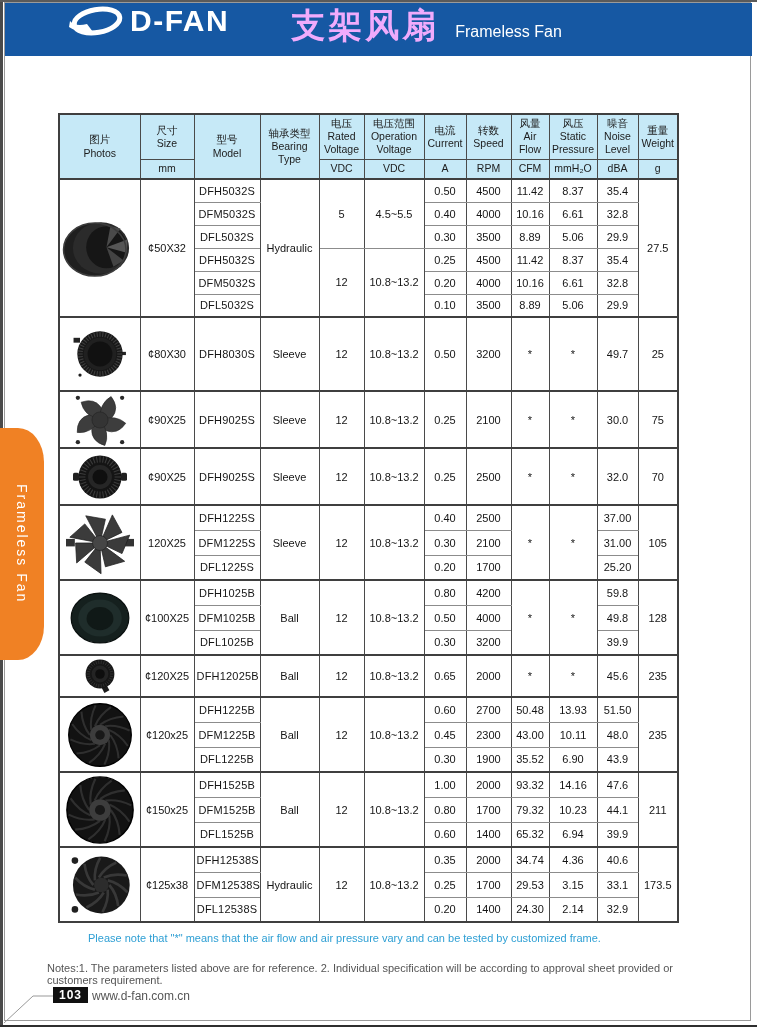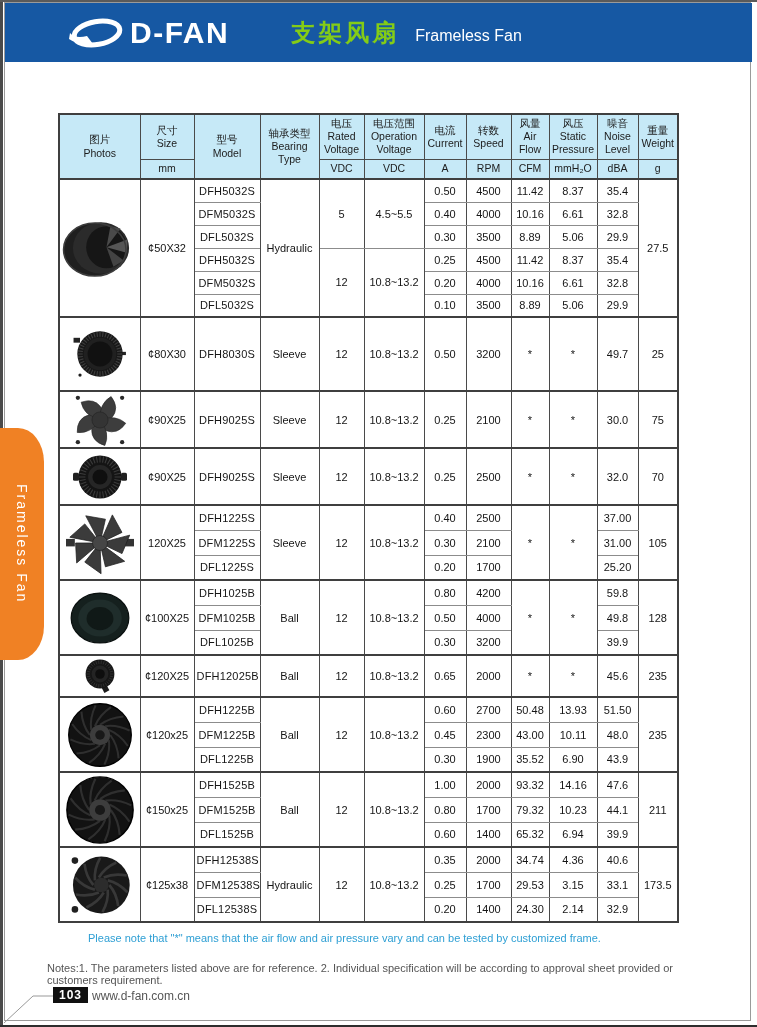--- a/index.html
+++ b/index.html
@@ -3,26 +3,26 @@
 <meta charset="utf-8">
 <style>
   html,body{margin:0;padding:0;background:#e8e8e8;}
   .page{position:relative;width:757px;height:1027px;background:#fff;overflow:hidden;
         font-family:"Liberation Sans",sans-serif;}
   .scan-left{position:absolute;left:0;top:0;width:3px;height:100%;background:#4a4a4a;}
   .scan-top{position:absolute;left:0;top:0;width:100%;height:2px;background:#5a5a5a;}
   .scan-bottom{position:absolute;left:0;bottom:0;width:100%;height:2px;background:#2e2e2e;}
   .frame{position:absolute;left:4px;top:2px;width:747px;height:1019px;border:1px solid #9a9a9a;box-sizing:border-box;}
 
-  .header{position:absolute;left:5px;top:3px;width:747px;height:59px;background:#1658A3;
-          display:flex;align-items:center;}
+  .header{position:absolute;left:5px;top:3px;width:747px;height:53px;background:#1658A3;
+          display:flex;align-items:flex-start;}
   .logo-wrap{margin-left:62px;display:flex;align-items:center;gap:7px;}
   .brand{font-size:30px;font-weight:bold;color:#fff;letter-spacing:1.5px;}
   .titles{margin-left:62px;display:flex;align-items:baseline;gap:16px;}
-  .title-cn{font-size:24px;color:#84cc16;font-weight:bold;letter-spacing:3px;font-family:Liberation Serif, serif;}
+  .title-cn{font-size:34px;color:#f0abfc;font-weight:bold;letter-spacing:3px;font-family:Liberation Serif, serif;}
   .title-en{font-size:16px;color:#fff;}
 
   .side-tab{position:absolute;left:0;top:428px;width:44px;height:232px;background:#F08124;
             border-radius:0 26px 26px 0 / 0 34px 34px 0;display:flex;align-items:center;justify-content:center;}
   .side-tab span{writing-mode:vertical-rl;color:#fff;font-size:14px;letter-spacing:2px;white-space:nowrap;}
 
   table.spec{position:absolute;left:58px;top:113px;width:619px;border-collapse:collapse;
              border:2px solid #3f3f3f;table-layout:fixed;}
   table.spec th{background:#C6E9F7;font-weight:normal;font-size:10.5px;line-height:1.25;
                 color:#1c1c1c;border:1px solid #4a4a4a;padding:1px 0;text-align:center;}

